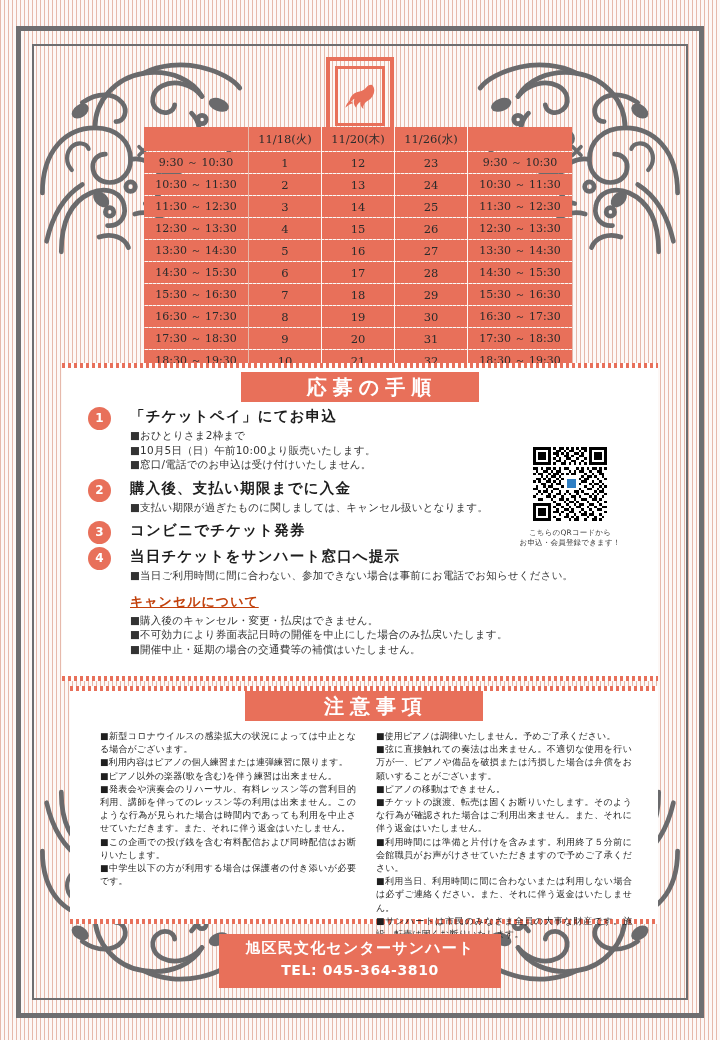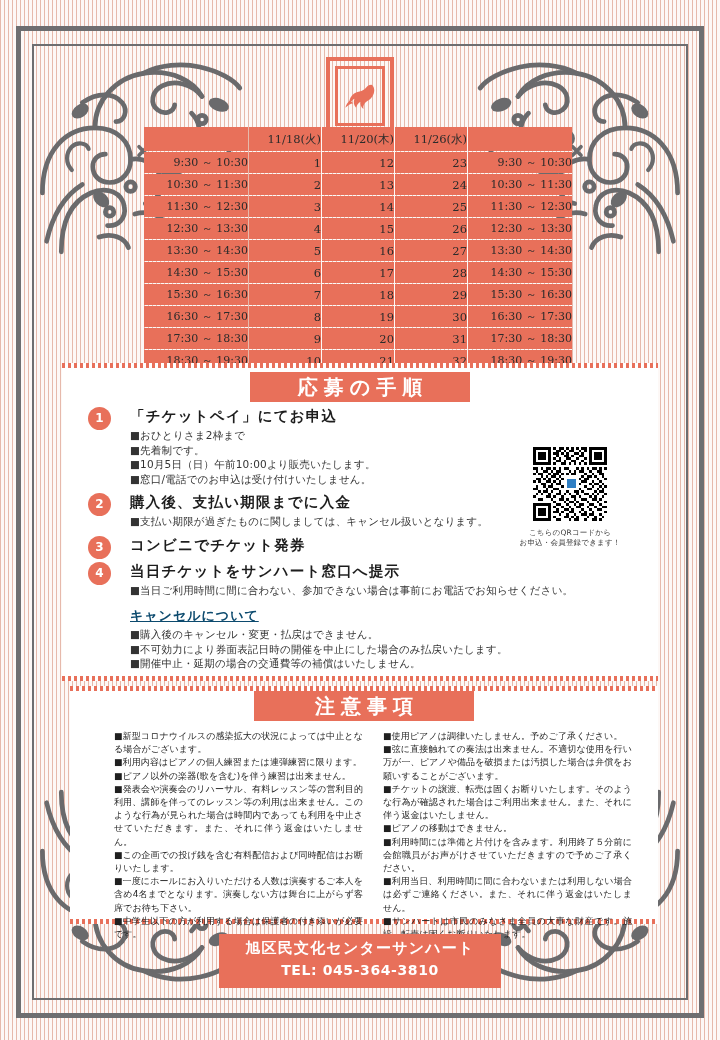--- a/index.html
+++ b/index.html
@@ -85,21 +85,21 @@
   table.schedule {
     width: 100%;
     border-collapse: separate;
     border-spacing: 1px;
     table-layout: fixed;
     font-size: 11.5px;
     color: #2b2b2b;
   }
   table.schedule td {
     background: #e8705a;
-    text-align: right;
+    text-align: center;
     height: 19px;
     padding: 1px 0;
     font-family: "DejaVu Serif", "Liberation Serif", serif;
     white-space: nowrap;
     overflow: hidden;
   }
   table.schedule tr.head td {
     height: 22px;
     font-size: 11.5px;
   }
@@ -138,20 +138,21 @@
     font-size: 20px;
     font-weight: bold;
     letter-spacing: 6px;
     text-align: center;
     line-height: 30px;
     height: 30px;
     width: 220px;
     left: 50%;
     transform: translateX(-50%);
     text-indent: 6px;
+    padding-left: 18px;
   }
   .banner-apply { top: 9px; }
   .banner-notes { top: 5px; }
 
   
   .steps {
     position: absolute;
     left: 26px;
     top: 44px;
     right: 18px;
@@ -192,21 +193,21 @@
     letter-spacing: 0.2px;
   }
 
   .cancel-block {
     margin-top: 10px;
     padding-left: 42px;
   }
   .cancel-title {
     font-size: 13px;
     font-weight: bold;
-    color: #0c4a6e;
+    color: #c2410c;
     text-decoration: underline;
     letter-spacing: 1px;
     line-height: 18px;
     margin-bottom: 2px;
   }
 
   
   .qr-block {
     position: absolute;
     right: 28px;
@@ -225,21 +226,21 @@
     margin-top: 7px;
     font-size: 7.5px;
     color: #3a3a3a;
     line-height: 10px;
     letter-spacing: 0.2px;
   }
 
   
   .notes-cols {
     position: absolute;
-    left: 44px;
+    left: 30px;
     right: 26px;
     top: 44px;
     display: flex;
     gap: 20px;
   }
   .notes-col { flex: 1 1 0; min-width: 0; }
   .note {
     display: block;
     font-size: 9px;
     color: #1f1f1f;
@@ -739,21 +740,20 @@
       </div>
     </div>
 
     <div class="steps">
       <div id="steps-container">
           <div class="step">
             <div class="step-num">1</div>
             <div class="step-title">「チケットペイ」にてお申込</div>
             <div class="step-bullets">
               <span class="bullet">■おひとりさま2枠まで</span>
-              <span class="bullet">■先着制です。</span>
               <span class="bullet">■10月5日（日）午前10:00より販売いたします。</span>
               <span class="bullet">■窓口/電話でのお申込は受け付けいたしません。</span>
             </div>
           </div>
           <div class="step">
             <div class="step-num">2</div>
             <div class="step-title">購入後、支払い期限までに入金</div>
             <div class="step-bullets">
               <span class="bullet">■支払い期限が過ぎたものに関しましては、キャンセル扱いとなります。</span>
             </div>
@@ -789,28 +789,27 @@
 
     <div class="banner banner-notes">注意事項</div>
 
     <div class="notes-cols">
       <div class="notes-col" id="notes-left">
           <span class="note">■新型コロナウイルスの感染拡大の状況によっては中止となる場合がございます。</span>
           <span class="note">■利用内容はピアノの個人練習または連弾練習に限ります。</span>
           <span class="note">■ピアノ以外の楽器(歌を含む)を伴う練習は出来ません。</span>
           <span class="note">■発表会や演奏会のリハーサル、有料レッスン等の営利目的利用、講師を伴ってのレッスン等の利用は出来ません。このような行為が見られた場合は時間内であっても利用を中止させていただきます。また、それに伴う返金はいたしません。</span>
           <span class="note">■この企画での投げ銭を含む有料配信および同時配信はお断りいたします。</span>
-          <span class="note">■一度にホールにお入りいただける人数は演奏するご本人を含め4名までとなります。演奏しない方は舞台に上がらず客席でお待ち下さい。</span>
           <span class="note">■中学生以下の方が利用する場合は保護者の付き添いが必要です。</span>
         </div>
       <div class="notes-col" id="notes-right">
           <span class="note">■使用ピアノは調律いたしません。予めご了承ください。</span>
           <span class="note">■弦に直接触れての奏法は出来ません。不適切な使用を行い万が一、ピアノや備品を破損または汚損した場合は弁償をお願いすることがございます。</span>
+          <span class="note">■ピアノの移動はできません。</span>
           <span class="note">■チケットの譲渡、転売は固くお断りいたします。そのような行為が確認された場合はご利用出来ません。また、それに伴う返金はいたしません。</span>
-          <span class="note">■ピアノの移動はできません。</span>
           <span class="note">■利用時間には準備と片付けを含みます。利用終了５分前に会館職員がお声がけさせていただきますので予めご了承ください。</span>
           <span class="note">■利用当日、利用時間に間に合わないまたは利用しない場合は必ずご連絡ください。また、それに伴う返金はいたしません。</span>
           <span class="note">■サンハートは市民のみなさま全員の大事な財産です。施設、転売は固くお断りいたします。</span>
         </div>
     </div>
   </div>
 
   <div class="footer">
     <div class="footer-name">旭区民文化センターサンハート</div>
     <div class="footer-tel">TEL: 045-364-3810</div>

